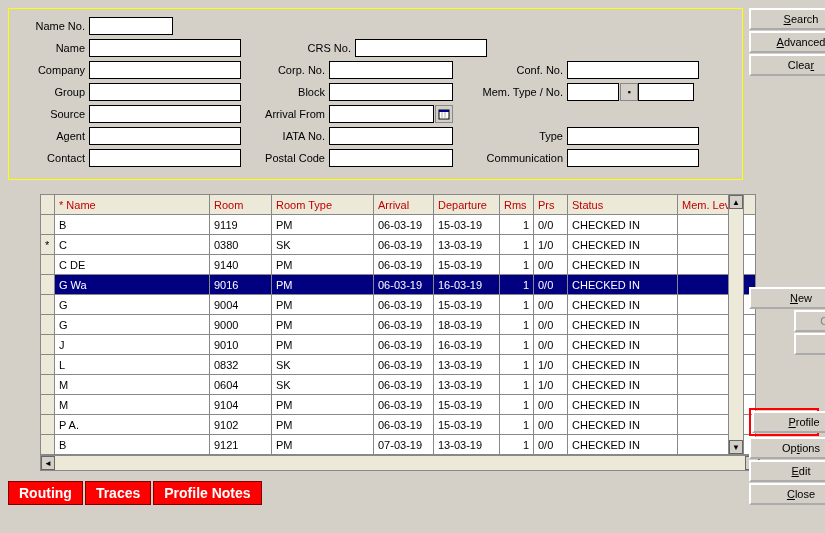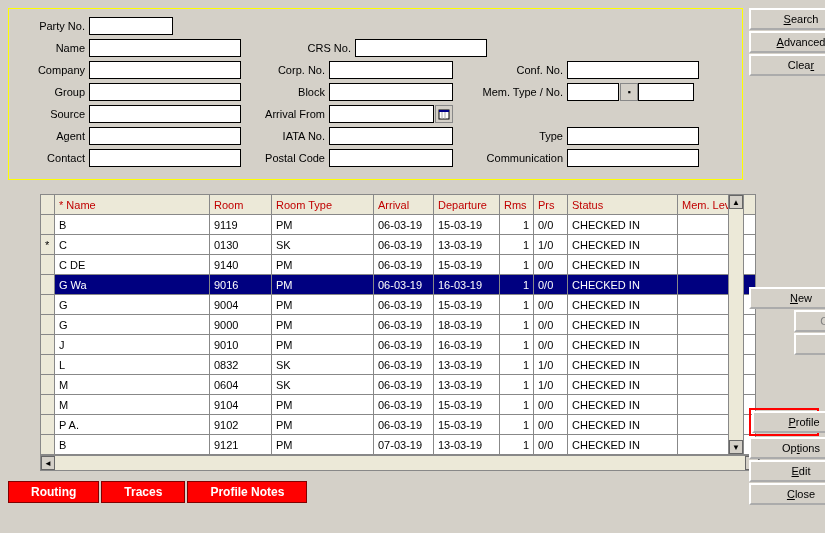--- a/index.html
+++ b/index.html
@@ -140,23 +140,23 @@
 
   .footer-btns {
     margin-top: 10px;
     display: flex;
     gap: 2px;
   }
   .red-btn {
     background: #ff0000;
     color: #fff;
     font-weight: bold;
-    font-size: 12px;
+    font-size: 14px;
     border: 1px solid #800000;
-    padding: 3px 22px;
+    padding: 3px 10px;
     cursor: pointer;
   }
 
   .side-btn {
     width: 82px;
     height: 22px;
     background: #d4d0c8;
     border: 2px outset #fff;
     font-size: 11px;
     text-align: center;
@@ -180,21 +180,21 @@
   .profile-highlight .side-btn { margin-bottom: 0; }
 </style>
 </head>
 <body>
 
 <div class="main-area">
 
   <div class="filter-box">
     <div class="filter-row">
       <div class="filter-col">
-        <span class="flabel col1-label">Party No.</span>
+        <span class="flabel col1-label">Name No.</span>
         <input class="finput" style="width: 84px;" value="">
       </div>
     </div>
     <div class="filter-row">
       <div class="filter-col">
         <span class="flabel col1-label">Name</span>
         <input class="finput col1-input" value="" style="">
       </div>
       <div class="filter-col">
         <span class="flabel col3-label">CRS No.</span>
@@ -316,21 +316,21 @@
             <td>06-03-19</td>
             <td>15-03-19</td>
             <td style="text-align: right;">1</td>
             <td>0/0</td>
             <td>CHECKED IN</td>
             <td></td>
           </tr>
           <tr>
             <td class="rowmark">*</td>
             <td>C</td>
-            <td>0130</td>
+            <td>0380</td>
             <td>SK</td>
             <td>06-03-19</td>
             <td>13-03-19</td>
             <td style="text-align: right;">1</td>
             <td>1/0</td>
             <td>CHECKED IN</td>
             <td></td>
           </tr>
           <tr>
             <td class="rowmark"></td>

